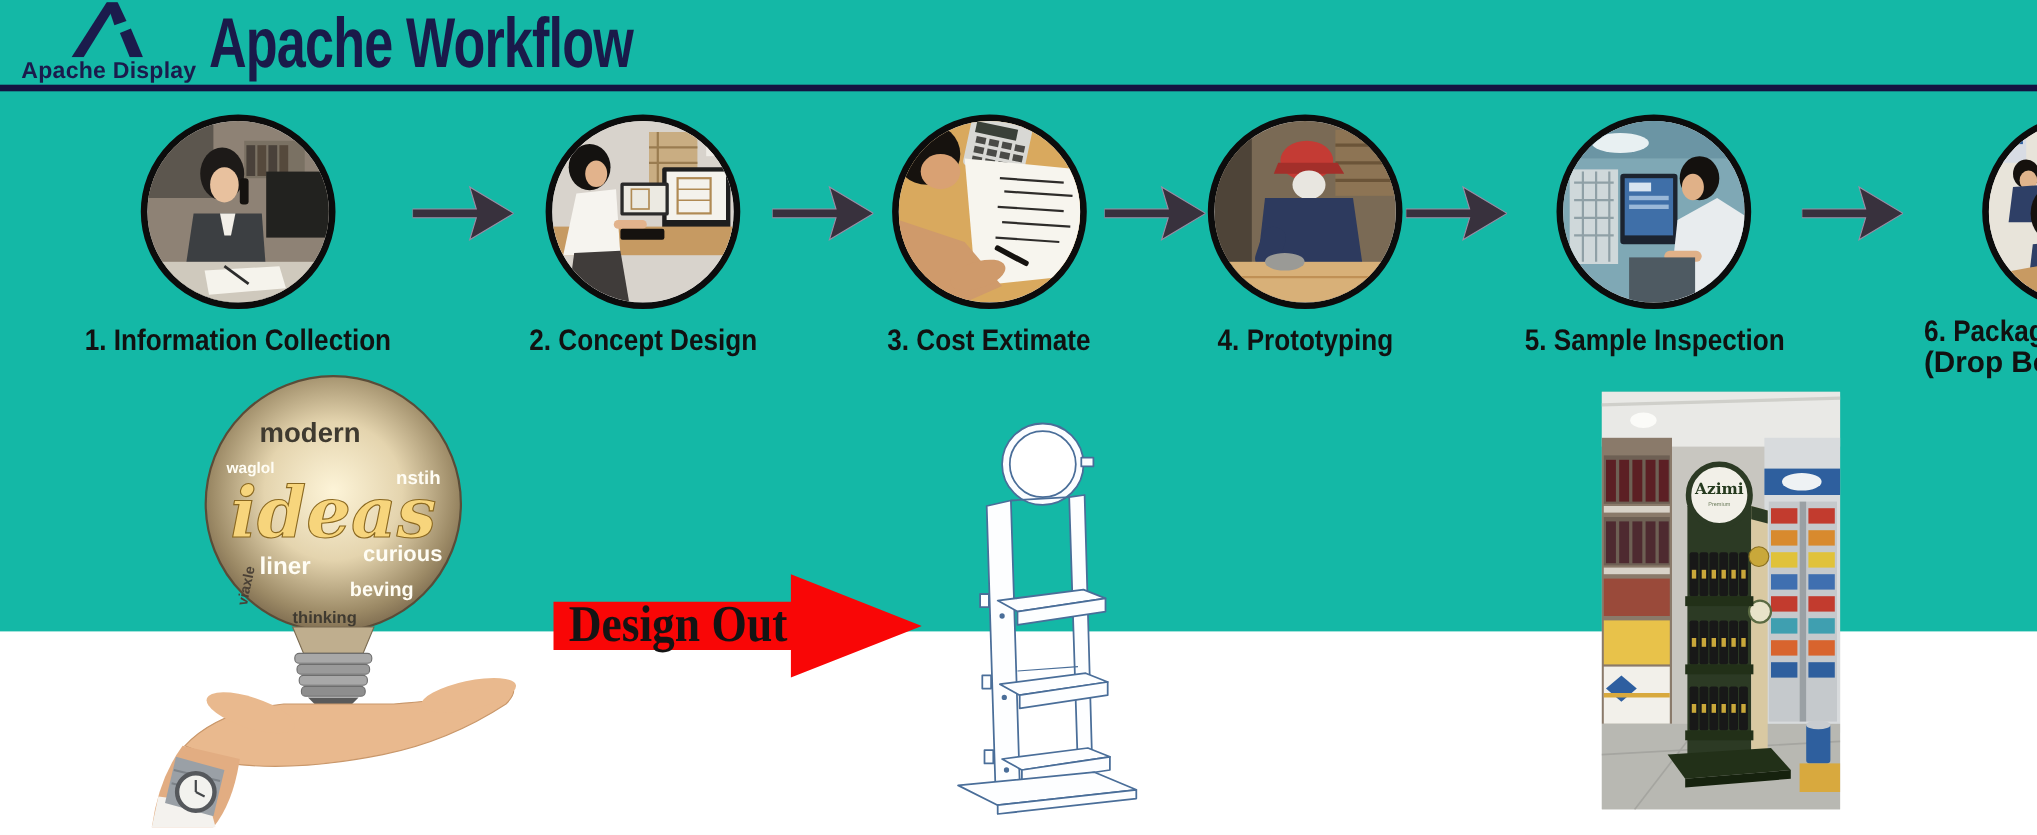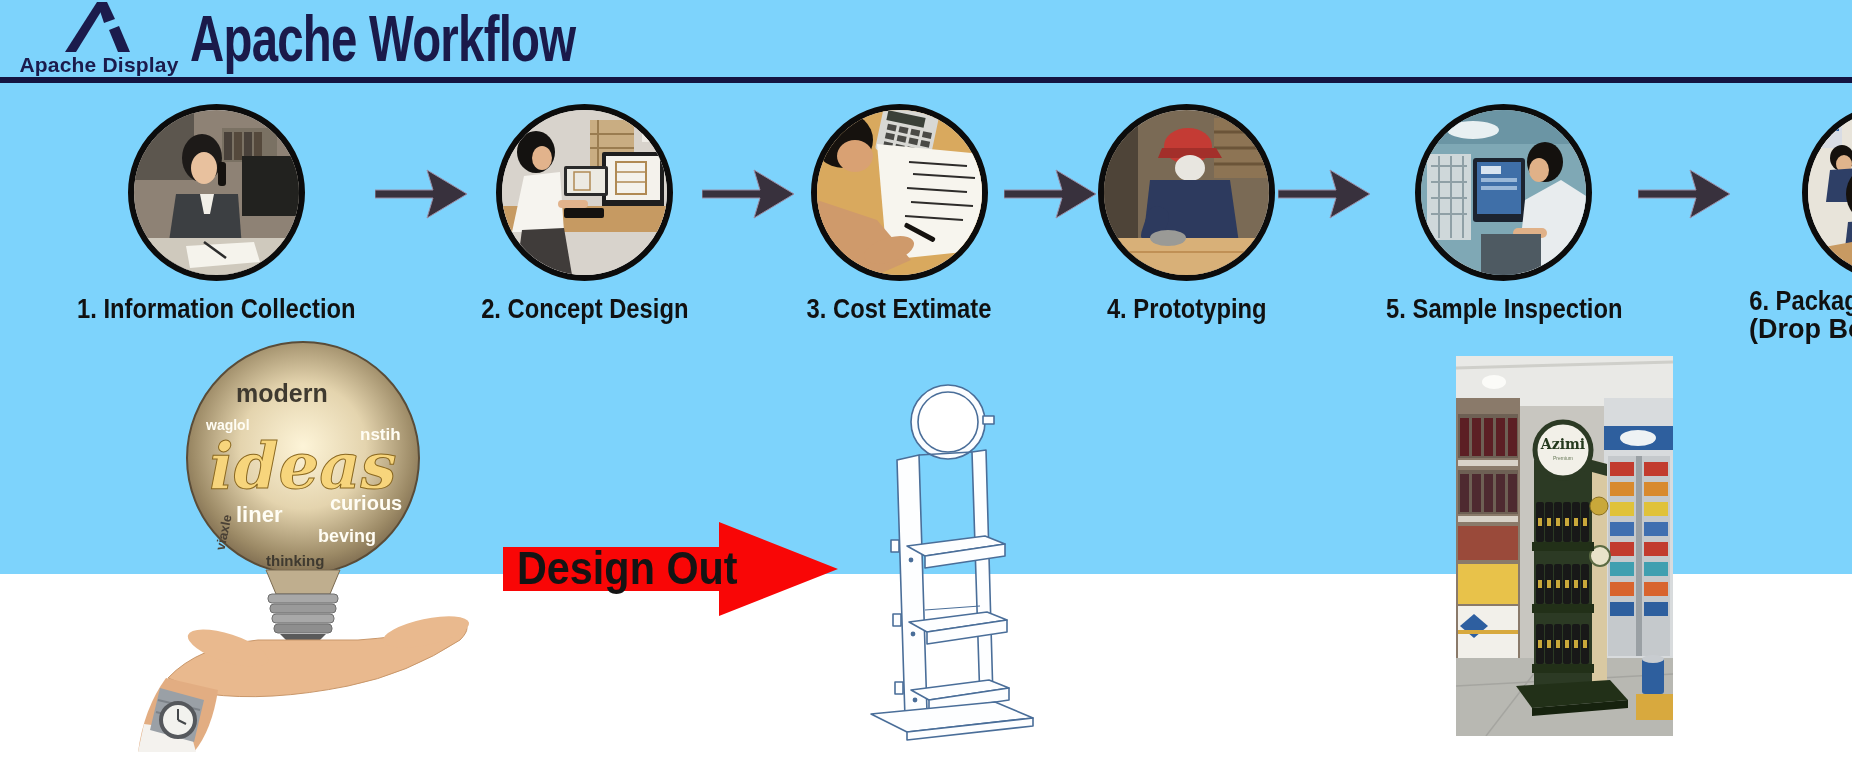--- a/index.html
+++ b/index.html
@@ -1,18 +1,18 @@
 <!DOCTYPE html>
 <html><head>
 <meta charset="utf-8">
 <style>
   * { margin:0; padding:0; box-sizing:border-box; }
   html,body { width:1852px; height:759px; background:#ffffff; overflow:hidden;
               font-family:"Liberation Sans", sans-serif; }
-  .canvas { position:relative; width:1852px; height:574px; background:#7dd3fc; }
+  .canvas { position:relative; width:1852px; height:574px; background:#14b8a6; }
 
   
   .header { position:absolute; left:0; top:0; width:1852px; height:83px; }
   .logo-block { position:absolute; left:14px; top:2px; width:170px; height:78px; text-align:center; }
   .logo-icon { display:block; margin:0 auto; }
   .logo-text { display:block; margin-top:1px; font-size:21px; font-weight:bold; color:#1b1b4c; letter-spacing:0.2px; }
   .page-title { position:absolute; left:190px; top:2px; font-size:64px; font-weight:800;
                 color:#1a1a4a; white-space:nowrap; transform:scaleX(0.74); transform-origin:left top;
                 letter-spacing:-1px; }
   .divider { position:absolute; left:0; top:77px; width:1852px; height:6px; background:#141441; }
@@ -32,21 +32,21 @@
                    text-align:center; line-height:1.05; }
   .step6 .step-label { margin-top:6px; }
   .flow-arrow { flex:0 0 auto; margin-top:60px; }
 
   
   .bulb-hand { position:absolute; left:108px; top:310px; }
   .wireframe { position:absolute; left:845px; top:360px; }
   .store-photo { position:absolute; left:1456px; top:356px; }
 
   .red-arrow { position:absolute; width:335px; height:118px; }
-  .red-arrow-1 { left:503px; top:510px; }
+  .red-arrow-1 { left:503px; top:510px;font-family:Liberation Serif, serif; }
   .red-arrow-2 { left:1070px; top:510px; }
   .red-arrow svg { position:absolute; left:0; top:0; }
   .red-arrow-label { position:absolute; left:14px; top:50%; transform:translateY(-52%) scaleX(0.88);
                      transform-origin:left center; font-size:47px; font-weight:bold; color:#141414;
                      white-space:nowrap; }
   .red-arrow-2 .red-arrow-label { font-size:44px; }
 
   .word { font-family:"Liberation Sans", sans-serif; font-weight:bold; }
   .ideas-word { font-family:"DejaVu Serif", serif; font-style:italic; font-weight:bold; }
   .azimi-word { font-family:"DejaVu Serif", serif; font-weight:bold; }

